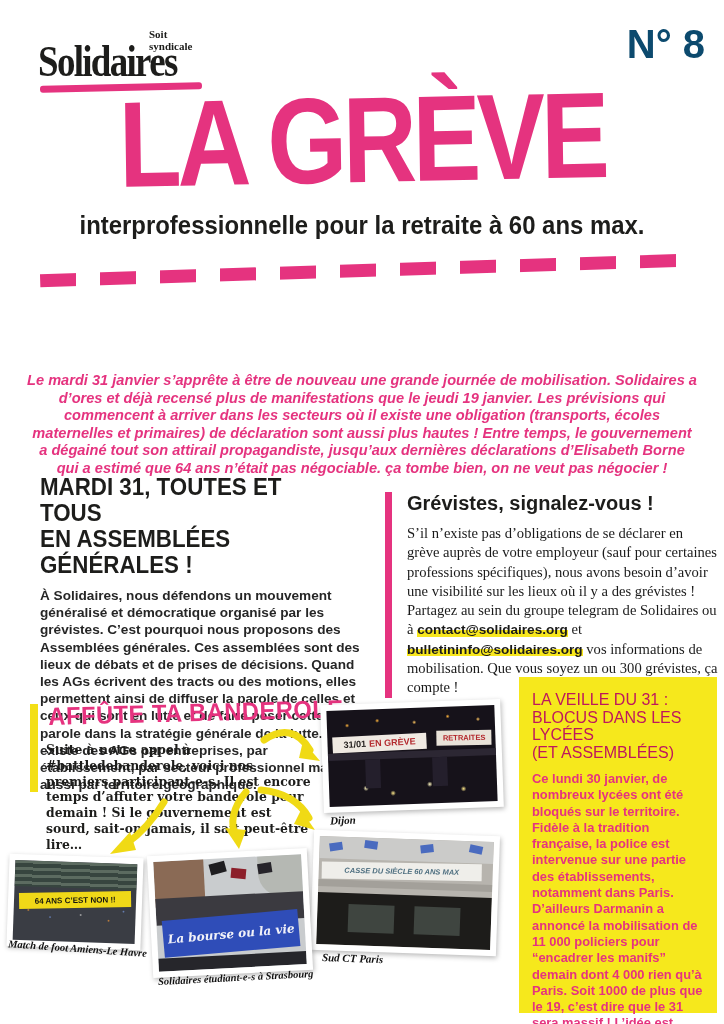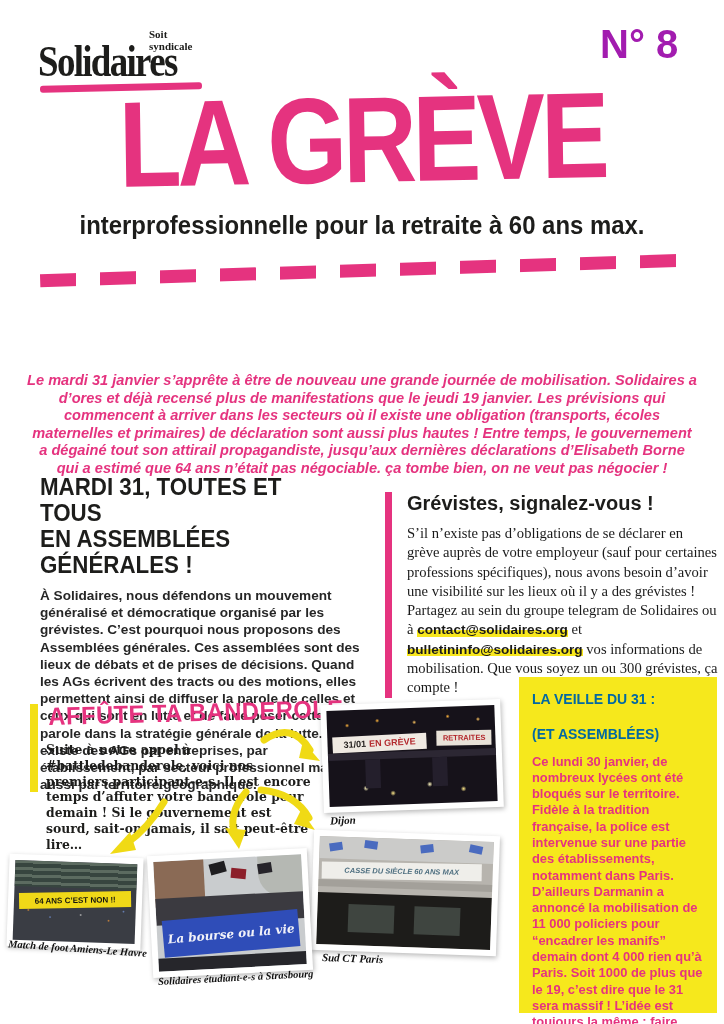--- a/index.html
+++ b/index.html
@@ -7,21 +7,21 @@
         font-family:"Liberation Sans",sans-serif;color:#1d1d1b;}
   .abs{position:absolute;}
 
   
   .union{left:149px;top:28px;font-family:"Liberation Serif",serif;font-weight:700;
          font-size:11px;line-height:12px;}
   .logo{left:38px;top:36px;font-family:"Liberation Serif",serif;font-weight:900;
         font-size:44px;letter-spacing:-2px;transform:scaleX(.84);transform-origin:left top;}
   .logo-underline{left:40px;top:84px;width:162px;height:7px;background:#e5337f;
         border-radius:3px;transform:rotate(-1.2deg);}
-  .issue{left:600px;top:22px;width:105px;color:#a21caf;
+  .issue{left:600px;top:22px;width:105px;text-align:right;color:#0c4a6e;
          font-weight:900;font-size:40px;}
 
   
   .main-title{left:0;top:76px;width:724px;text-align:center;color:#e5337f;
       font-weight:900;font-size:122px;line-height:1.05;letter-spacing:-5px;
       transform:scaleX(.84) rotate(-1deg);transform-origin:center;}
   .subtitle{left:0;top:210px;width:724px;text-align:center;font-weight:900;
       font-size:26px;letter-spacing:0;transform:scaleX(.92);transform-origin:center;}
   .dashes{left:40px;top:264px;width:645px;height:13px;transform:rotate(-1.8deg);
       background:repeating-linear-gradient(to right,#e5337f 0 36px,transparent 36px 60px);}
@@ -128,21 +128,21 @@
   .stras-legs{position:absolute;left:0;top:88%;width:100%;height:12%;background:#26262b;}
 
   .cap-dijon{left:330px;top:814px;transform:rotate(-2deg);}
   .cap-sud{left:322px;top:952px;transform:rotate(2deg);}
   .cap-amiens{left:8px;top:943px;transform:rotate(4deg);font-size:10.5px;}
   .cap-stras{left:158px;top:972px;transform:rotate(-3deg);font-size:10.5px;}
 
   
   .veille{left:519px;top:677px;width:198px;height:336px;background:#f6e81c;
       box-sizing:border-box;padding:14px 13px;}
-  .veille h3{margin:0;color:#0369a1;font-weight:700;font-size:14px;line-height:17.5px;}
+  .veille h3{margin:0;color:#be185d;font-weight:400;font-size:16px;line-height:17.5px;}
   .veille p{margin:10px 0 0;color:#e5337f;font-weight:700;font-size:12.9px;line-height:16.3px;}
 </style>
 </head>
 <body>
 
 <div class="page">
 
   <div class="abs union">
     <div>Soit</div>
     <div>syndicale</div>
@@ -239,19 +239,19 @@
       <div class="stras-crowd"></div>
       <div class="stras-banner">La bourse ou la vie</div>
       <div class="stras-legs"></div>
     </div>
   </div>
   <div class="caption cap-stras">Solidaires étudiant-e-s à Strasbourg</div>
 
   <div class="abs veille">
     <h3>
       <span>LA VEILLE DU 31 :</span><br>
-      <br>
+      <span>BLOCUS DANS LES LYCÉES</span><br>
       <span>(ET ASSEMBLÉES)</span>
     </h3>
     <p>Ce lundi 30 janvier, de nombreux lycées ont été bloqués sur le territoire. Fidèle à la tradition française, la police est intervenue sur une partie des établissements, notamment dans Paris.  D’ailleurs Darmanin a annoncé la mobilisation de 11 000 policiers pour “encadrer les manifs” demain dont 4 000 rien qu’à Paris. Soit 1000 de plus que le 19, c’est dire que le 31 sera massif ! L’idée est toujours la même : faire peur et rendre docile la jeunesse pour éviter qu’elle ne s’embrase. Mais les lycéen-ne-s ont bien compris la réforme et semblent décider à la combattre. Défendons la retraite ! Défendons les lycéen-nes ! Le lycée Jacque Brel à La Courneuve, lycée Racine et Voltaire à Paris…</p>
   </div>
 
 </div>
 
 </body></html>

